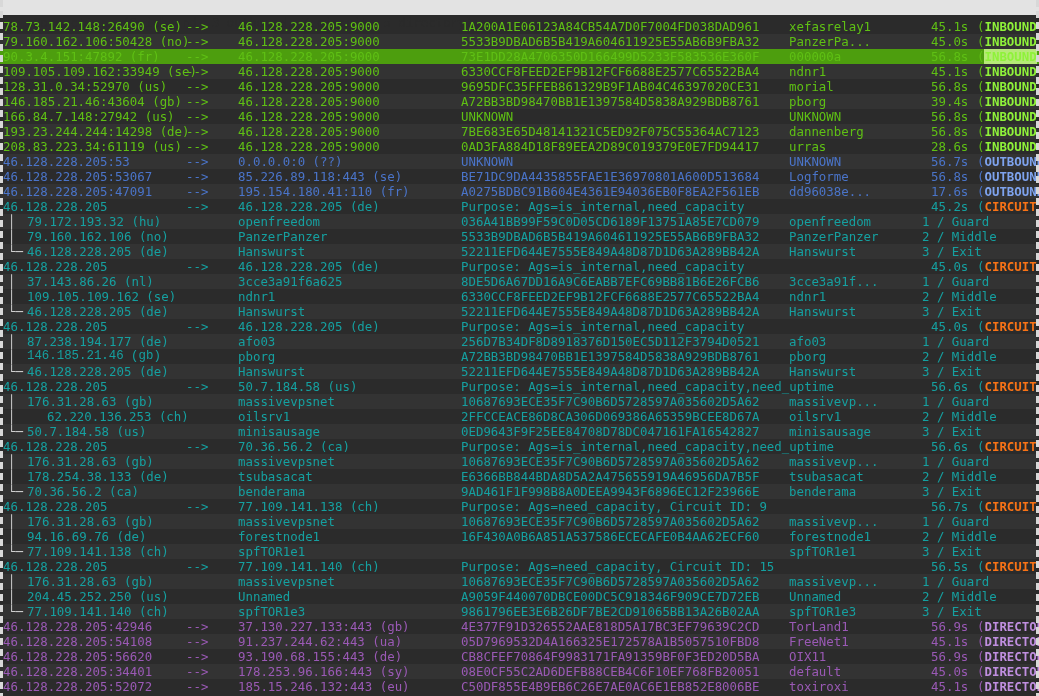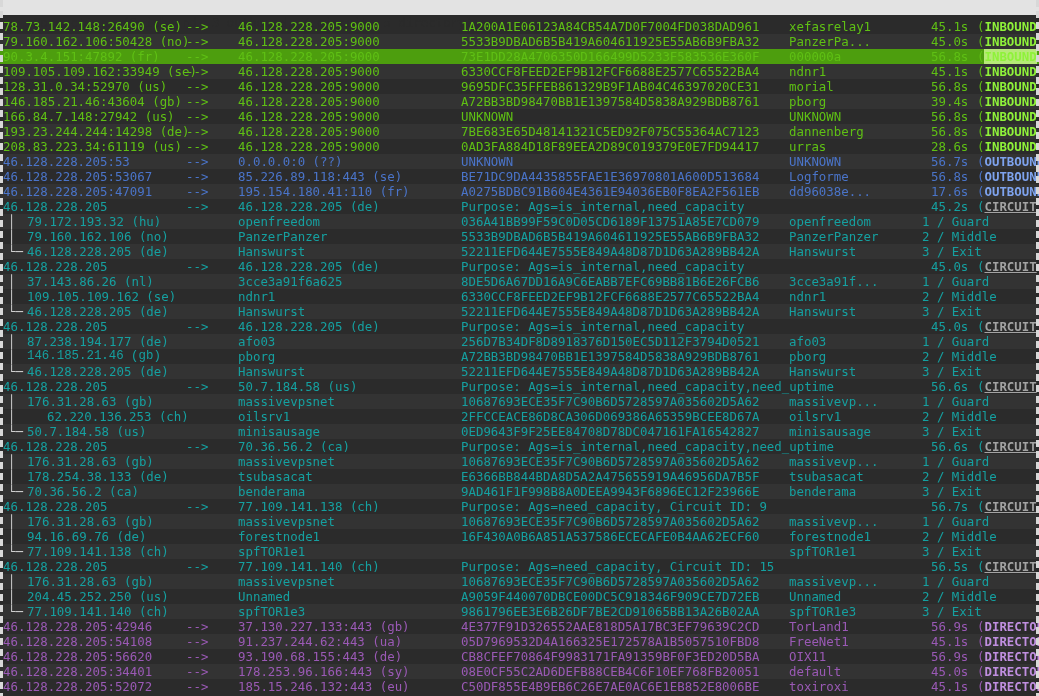--- a/index.html
+++ b/index.html
@@ -47,21 +47,21 @@
   
   .inbound   {color:#5fc014;}
   .outbound  {color:#4a74c9;}
   .circuit   {color:#15a0a0;}
   .directory {color:#9a59b5;}
   .sel .type b{background:#b6ea77;color:#2a5a05;}
 
   .type b{font-weight:bold;}
   .inbound .type b{color:#8ff23a;}
   .outbound .type b{color:#7ea3ee;}
-  .circuit .type b{color:#a3a3a3;text-decoration:underline;}
+  .circuit .type b{color:#f97316;}
   .directory .type b{color:#c08fe0;}
 
   .tree{color:#d0d0d0;position:absolute;left:8px;top:0;white-space:pre;}
 </style>
 </head>
 <body>
 
 <div id="panel">
 
   <div class="rail left"></div>

